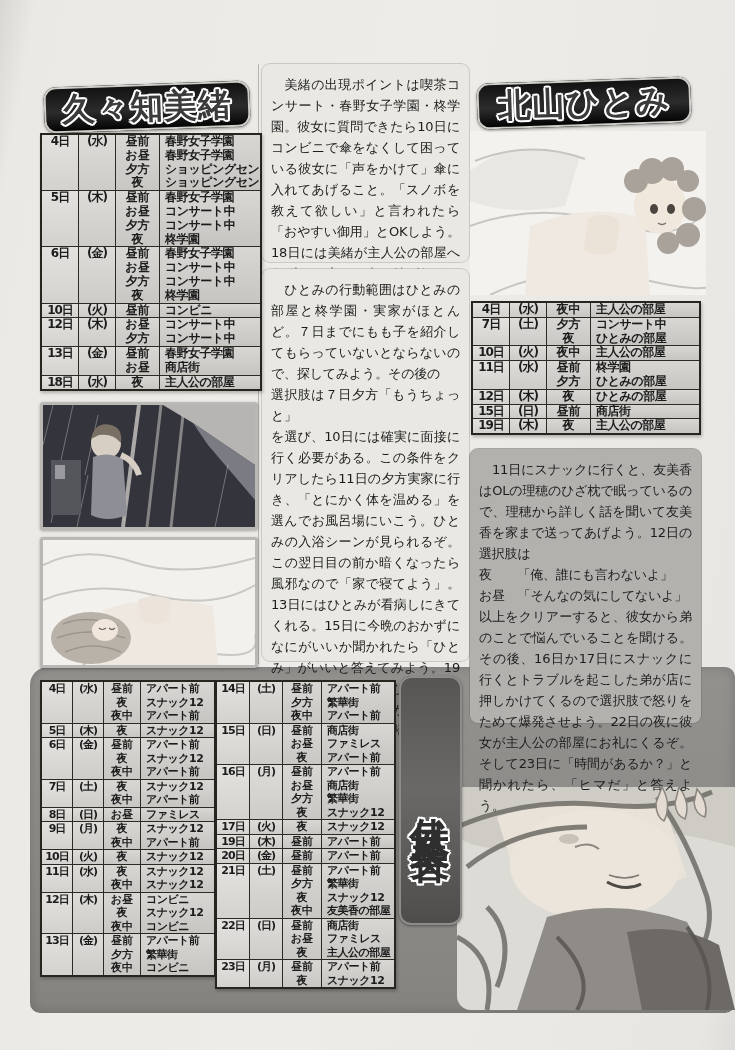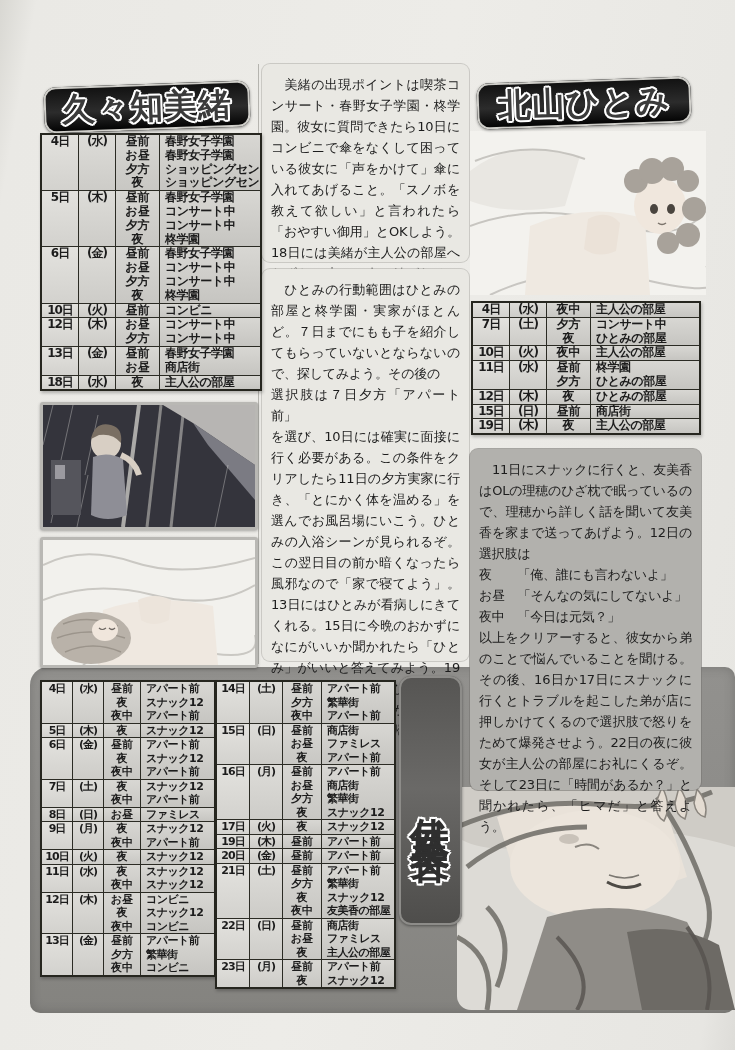--- a/index.html
+++ b/index.html
@@ -257,21 +257,21 @@
 </div>
 
 <div class="abs vrule" style="left:258px;top:64px;height:600px;"></div>
 
 <div class="abs panel" style="left:262px;top:64px;width:207px;height:198px;">
     <div class="tline">　美緒の出現ポイントは喫茶コンサート・春野女子学園・柊学園。彼女に質問できたら10日にコンビニで傘をなくして困っている彼女に「声をかけて」傘に入れてあげること。「スノボを教えて欲しい」と言われたら「おやすい御用」とOKしよう。18日には美緒が主人公の部屋へたずねて来て二人は結ばれることになるぞ。</div>
   </div>
 
 <div class="abs panel" style="left:262px;top:269px;width:207px;height:392px;">
     <div class="tline">　ひとみの行動範囲はひとみの部屋と柊学園・実家がほとんど。７日までにもも子を紹介してもらっていないとならないので、探してみよう。その後の</div>
-    <div class="tline">選択肢は７日夕方「アパート前」</div>
+    <div class="tline">選択肢は７日夕方「もうちょっと」</div>
     <div class="tline">を選び、10日には確実に面接に行く必要がある。この条件をクリアしたら11日の夕方実家に行き、「とにかく体を温める」を選んでお風呂場にいこう。ひとみの入浴シーンが見られるぞ。この翌日目の前か暗くなったら風邪なので「家で寝てよう」。13日にはひとみが看病しにきてくれる。15日に今晩のおかずになにがいいか聞かれたら「ひとみ」がいいと答えてみよう。19日の夜に遊びに来たひとみが泊まりたいと言い出すから、欲望に負けずにちゃんと帰ろう。すると夢の中で…♡</div>
   </div>
 
 <div class="abs banner tilt" style="left:477px;top:80px;width:214px;height:46px;">
   <span class="banner-text" style="font-size:33px;">北山ひとみ</span>
 </div>
 
 <div class="abs illo" style="left:470px;top:131px;width:236px;height:164px;">
   <svg width="236" height="164" viewBox="0 0 236 164">
     <rect width="236" height="164" fill="#f3f2ee"></rect>
@@ -399,25 +399,24 @@
         <div class="cellrow">夜</div>
       </div>
       <div class="c-places">
         <div class="cellrow">主人公の部屋</div>
       </div>
     </div>
   </div>
 
 <div class="abs darkpanel" style="left:30px;top:667px;width:705px;height:346px;"></div>
 
-<div class="abs panel panel-dark" style="left:470px;top:449px;width:231px;height:341px;z-index:3;">
+<div class="abs panel panel-dark" style="left:470px;top:449px;width:231px;height:274px;z-index:3;">
     <div class="tline">　11日にスナックに行くと、友美香はOLの理穂のひざ枕で眠っているので、理穂から詳しく話を聞いて友美香を家まで送ってあげよう。12日の選択肢は</div>
     <div class="tline">夜　　「俺、誰にも言わないよ」</div>
     <div class="tline">お昼　「そんなの気にしてないよ」</div>
-    <div class="tline">夜中　「今日は元気？」</div>
     <div class="tline">以上をクリアーすると、彼女から弟のことで悩んでいることを聞ける。その後、16日か17日にスナックに行くとトラブルを起こした弟が店に押しかけてくるので選択肢で怒りをためて爆発させよう。22日の夜に彼女が主人公の部屋にお礼にくるぞ。そして23日に「時間があるか？」と聞かれたら、「ヒマだ」と答えよう。</div>
   </div>
 
 <div class="abs sched tbl-b1" style="left:40px;top:680px;width:172px;">
     <div class="sgroup">
       <div class="c-date">
         <div class="cellrow">4日</div>
       </div>
       <div class="c-day">
         <div class="cellrow">(水)</div>

